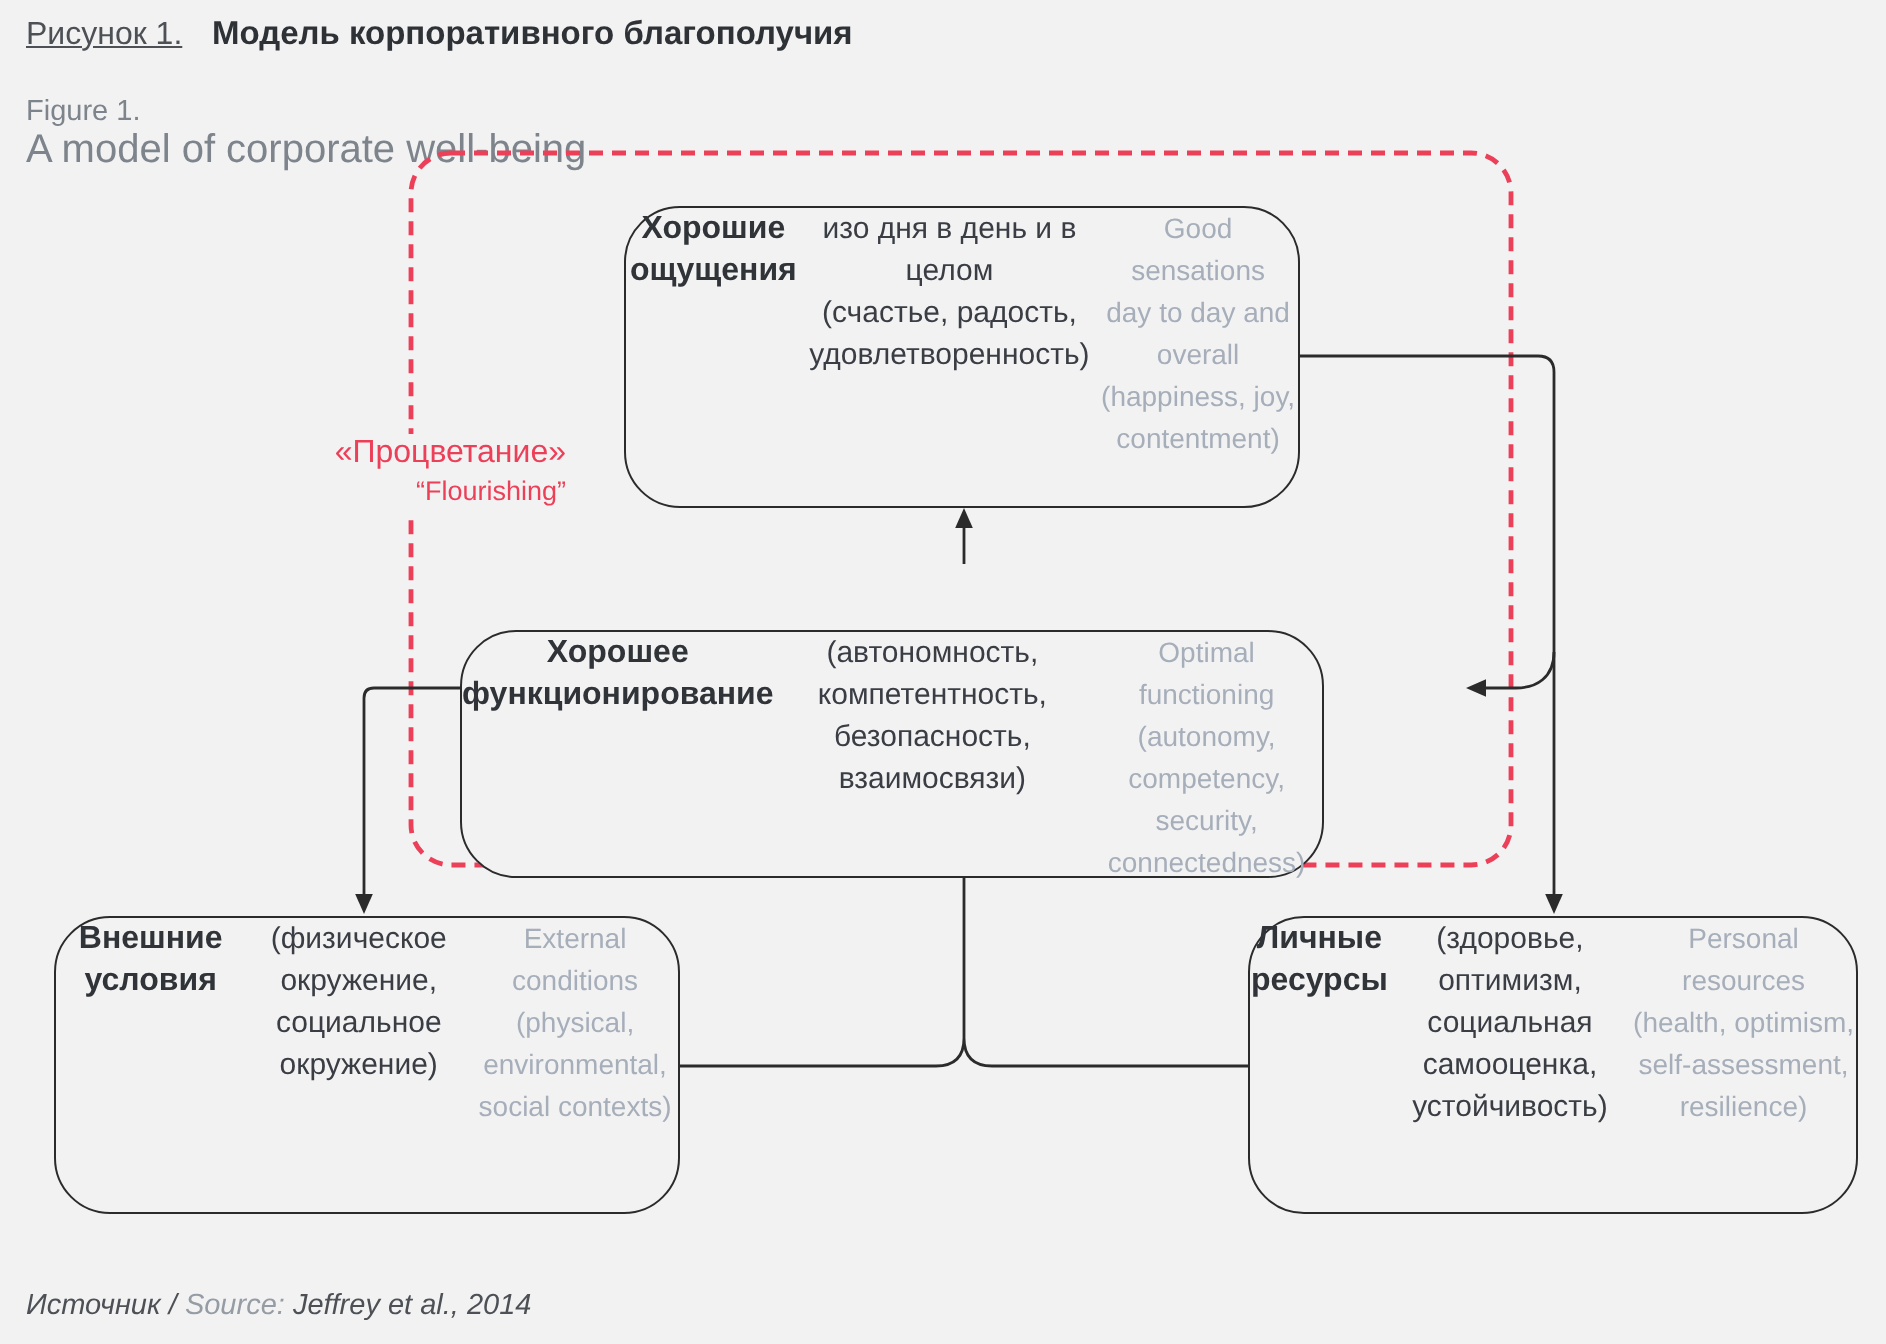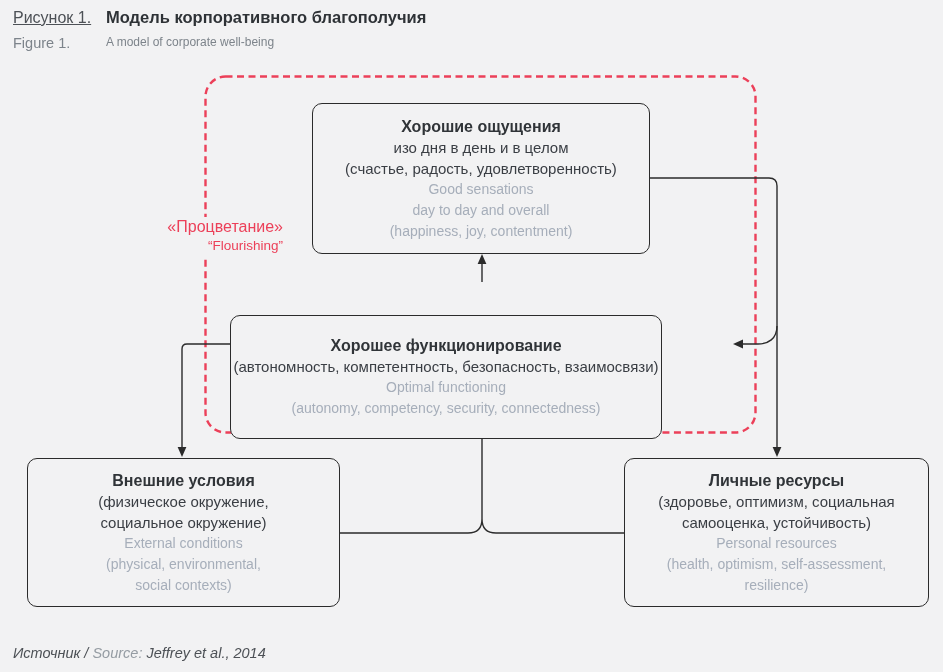--- a/index.html
+++ b/index.html
@@ -8,31 +8,31 @@
     width:943px;height:672px;
     background:#f2f2f3;
     font-family:"Liberation Sans", sans-serif;
     overflow:hidden;
   }
   
   .header{position:absolute;left:13px;top:8px;}
   .header-row{display:flex;align-items:baseline;}
   .fig-label-ru{width:93px;font-size:16px;color:#4d5156;text-decoration:underline;}
   .fig-title-ru{font-size:16.5px;font-weight:bold;color:#2e3236;}
-  .header-row2{display:flex;margin-top:8px;}
+  .header-row2{display:flex;margin-top:21px;flex-direction:column;}
   .fig-label-en{width:93px;font-size:14.5px;color:#7d848b;}
-  .fig-title-en{font-size:12px;color:#7d848b;}
+  .fig-title-en{font-size:20px;color:#7d848b;}
   
   svg.connectors{position:absolute;left:0;top:0;z-index:1;}
   
   .node{
     position:absolute;z-index:2;
-    border:1.4px solid #2b2b2b;border-radius:10px;
+    border:1.4px solid #2b2b2b;border-radius:28px;
     background:#f2f2f3;
-    display:flex;flex-direction:column;justify-content:center;
+    display:flex;justify-content:center;
     text-align:center;box-sizing:border-box;
   }
   .ru-title{font-size:16px;font-weight:bold;color:#303438;line-height:21px;}
   .ru-sub{font-size:15px;color:#3a3e44;line-height:21px;white-space:pre-line;}
   .en-text{font-size:14px;color:#a6aeba;line-height:21px;white-space:pre-line;}
   #box-top{left:312px;top:103px;width:338px;height:151px;}
   #box-mid{left:230px;top:276px;width:432px;height:124px;margin-top:39px;}
   #box-bl{left:27px;top:458px;width:313px;height:149px;}
   #box-br{left:624px;top:458px;width:305px;height:149px;}
   

